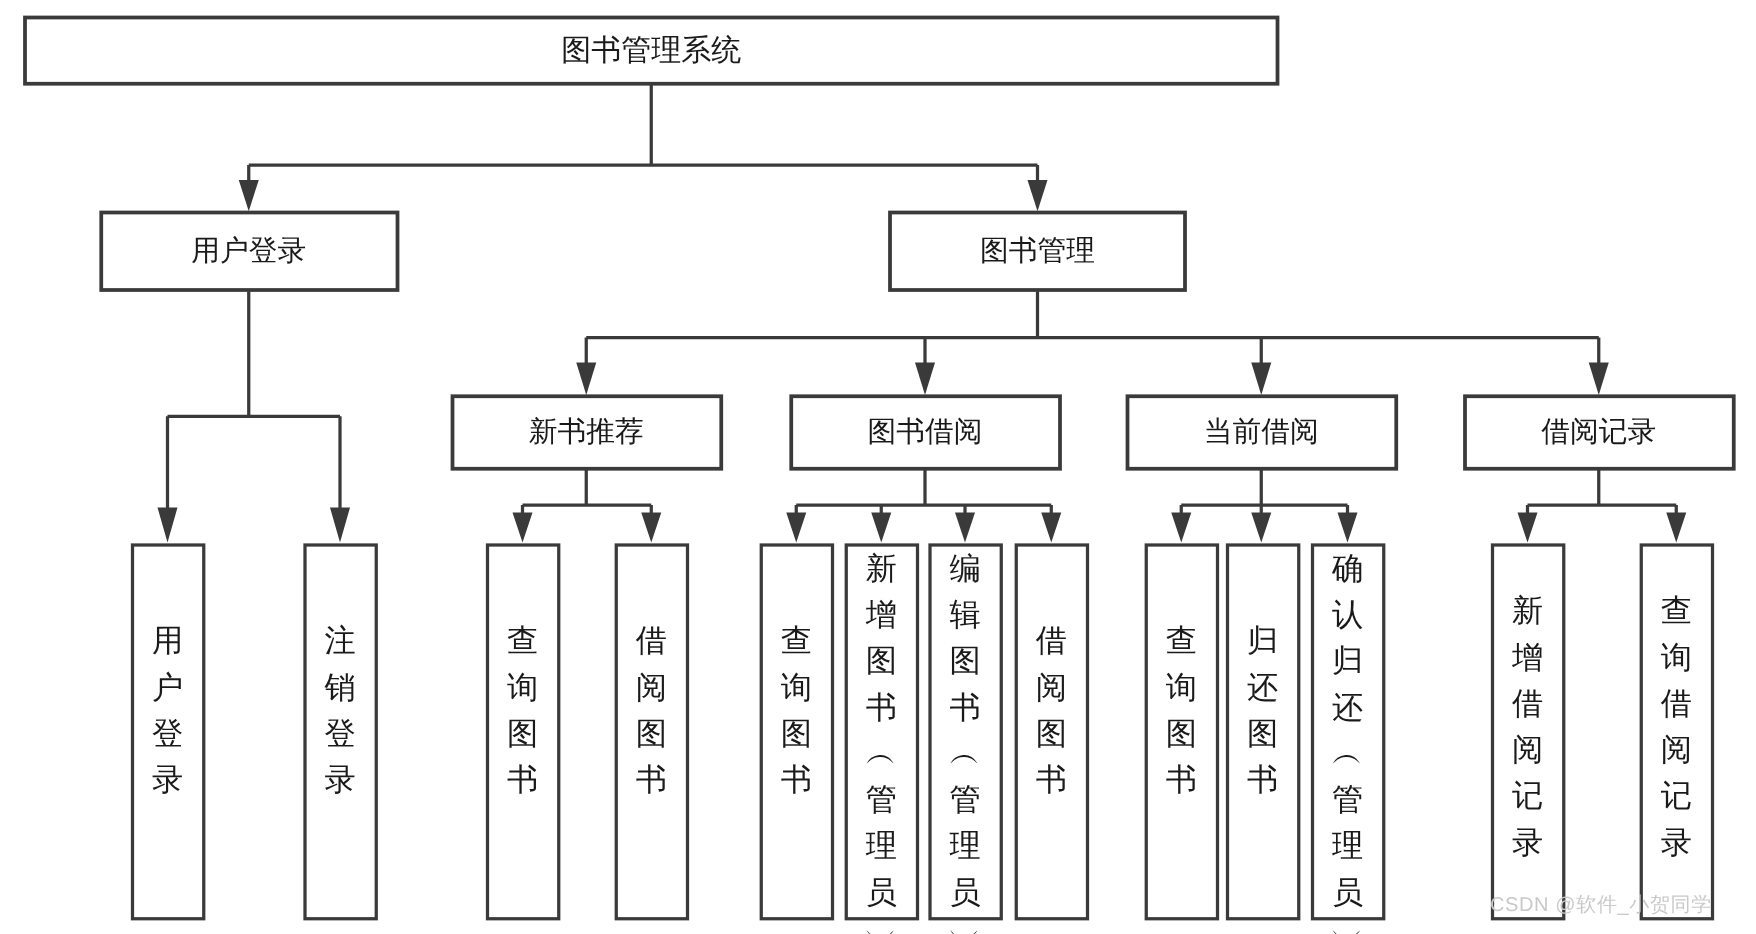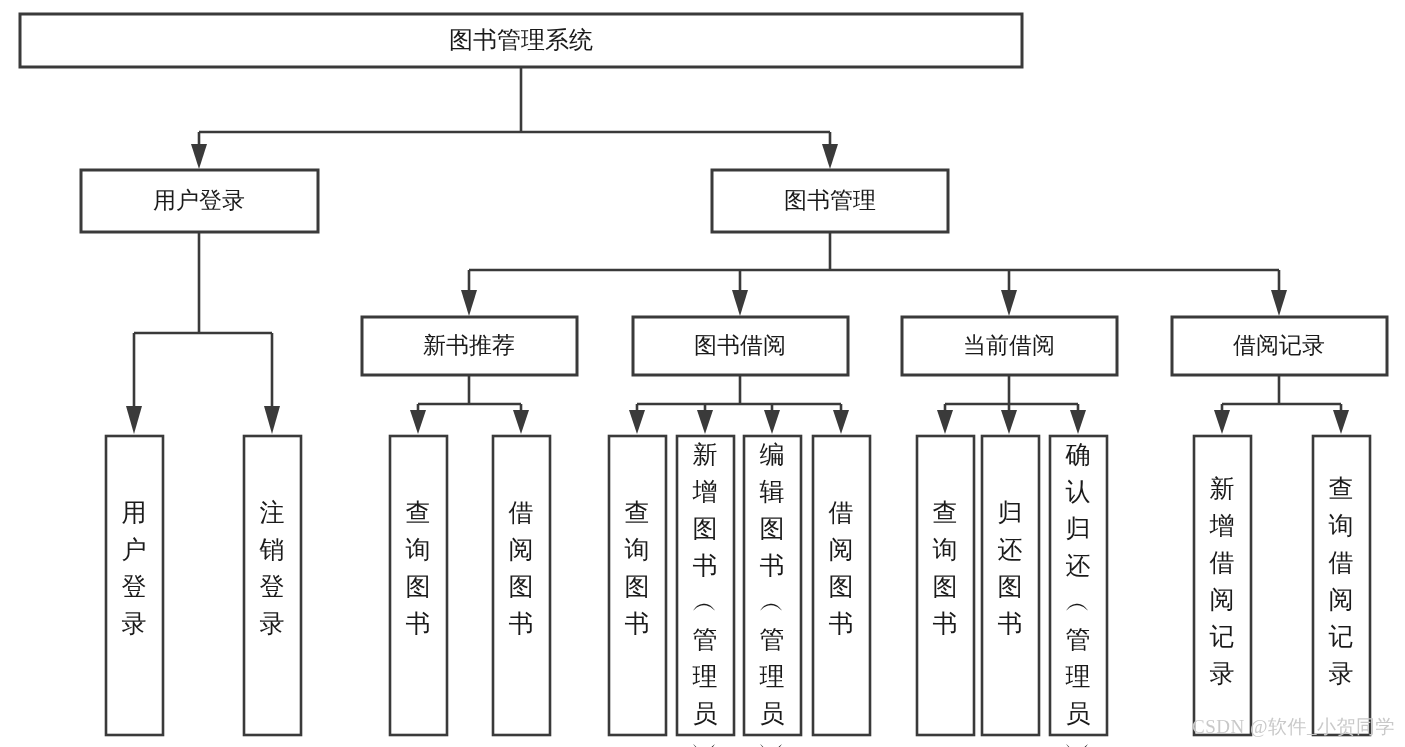--- a/index.html
+++ b/index.html
@@ -55,22 +55,22 @@
     font-size: 24px;
   }
   .vlabel {
     font-family: "Liberation Sans", "DejaVu Sans", sans-serif;
     fill: #1a1a1a;
     font-size: 25px;
     text-anchor: middle;
   }
   .watermark {
     position: absolute;
-    font-family: Liberation Serif, serif;
-    font-size: 19px;
+    font-family: Liberation Sans, sans-serif;
+    font-size: 16px;
     color: #c9c9c9;
     white-space: nowrap;
     left: 1192px;
     top: 714px;
     letter-spacing: 0.5px;
   }
 </style>
 </head>
 <body>
 

